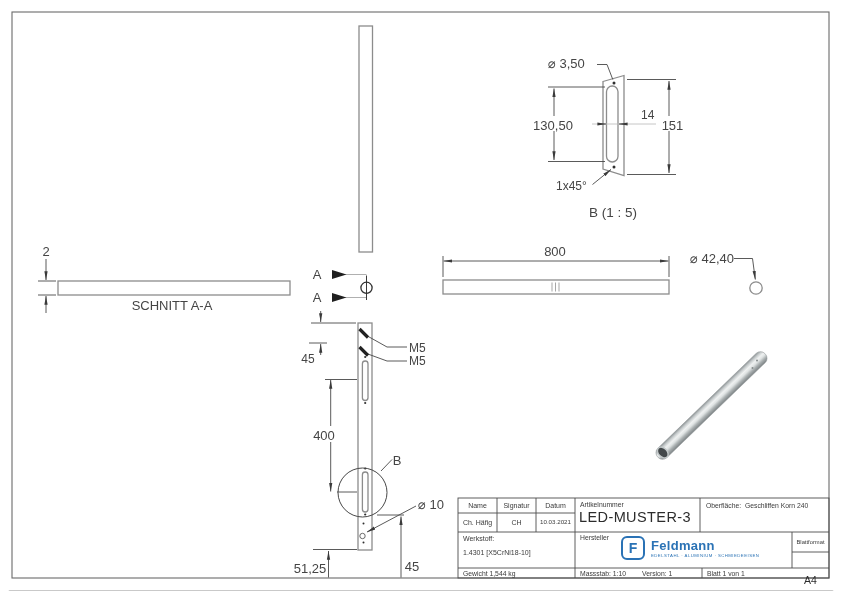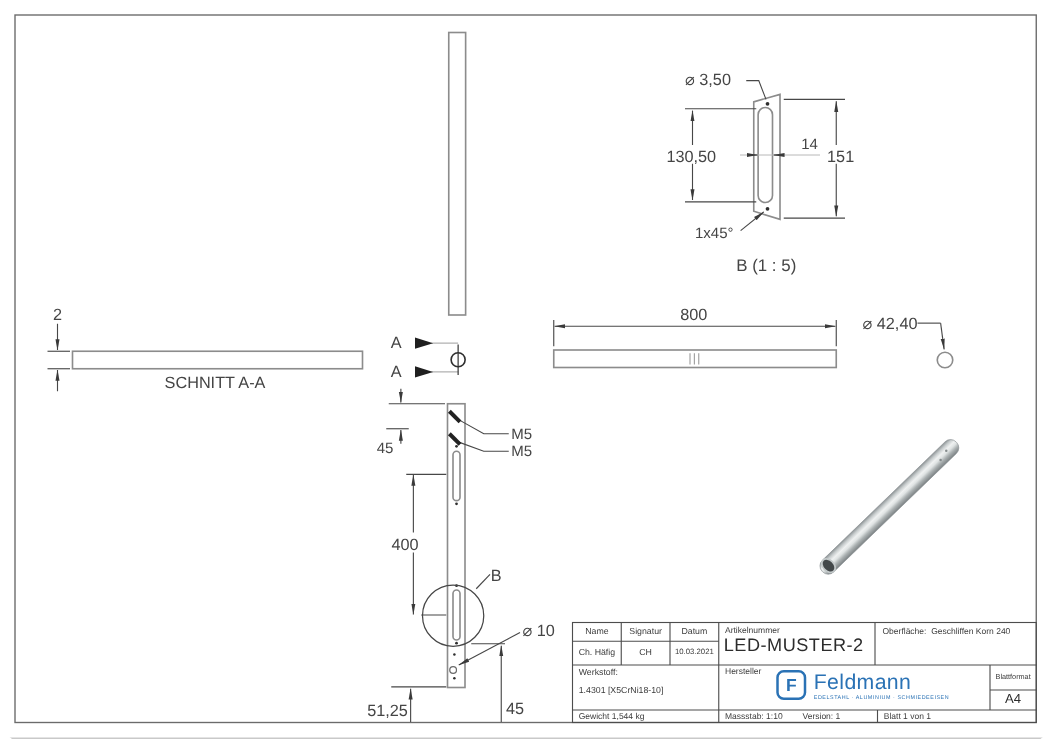--- a/index.html
+++ b/index.html
@@ -15,21 +15,21 @@
   .tb{position:absolute;color:#3b3b3b;white-space:pre;line-height:1.1;}
   .cell{display:flex;align-items:center;justify-content:center;}
   .f7{font-size:7px;} .f65{font-size:6.8px;} .f6{font-size:6.2px;} .f55{font-size:5.8px;}
   .artnr{font-size:14.5px;letter-spacing:.4px;color:#2c2c2c;}
   .a4{font-size:10.5px;color:#2c2c2c;}
   .logo{position:absolute;left:621px;top:536px;display:flex;align-items:center;gap:6px;}
   .logo-mark{width:20px;height:20px;border:2.6px solid #2a72b5;border-radius:6px;
              display:flex;align-items:center;justify-content:center;
              color:#2a72b5;font-size:14px;font-weight:bold;}
   .logo-col{display:flex;flex-direction:column;}
-  .logo-brand{color:#2a72b5;font-size:17px;line-height:1;letter-spacing:.3px;}
+  .logo-brand{color:#2a72b5;font-size:13px;line-height:1;letter-spacing:.3px;font-weight:bold;}
   .logo-tag{color:#2a72b5;font-size:4.3px;letter-spacing:.45px;margin-top:1px;}
 </style>
 </head>
 <body>
 
 <div id="page">
 <svg width="842" height="595" viewBox="0 0 842 595">
   <defs>
     <marker id="arr" viewBox="0 0 10 10" refX="9.6" refY="5" markerWidth="9" markerHeight="9" orient="auto-start-reverse" markerUnits="userSpaceOnUse">
       <path d="M0,3.2 L10,5 L0,6.8 Z" fill="#3a3a3a"></path>
@@ -197,35 +197,35 @@
 </svg>
 
 <div class="tb cell f7" style="left:458px;top:498px;width:39px;height:15px;">Name</div>
 <div class="tb cell f7" style="left:497px;top:498px;width:39px;height:15px;">Signatur</div>
 <div class="tb cell f7" style="left:536px;top:498px;width:39px;height:15px;">Datum</div>
 <div class="tb cell f7" style="left:458px;top:513px;width:39px;height:19px;">Ch. Häfig</div>
 <div class="tb cell f7" style="left:497px;top:513px;width:39px;height:19px;">CH</div>
 <div class="tb cell f6" style="left:536px;top:513px;width:39px;height:19px;">10.03.2021</div>
 
 <div class="tb f65" style="left:580px;top:501px;">Artikelnummer</div>
-<div class="tb artnr" style="left:579px;top:510px;">LED-MUSTER-2</div>
+<div class="tb artnr" style="left:579px;top:510px;">LED-MUSTER-3</div>
 <div class="tb f65" style="left:706px;top:502px;">Oberfläche:  Geschliffen Korn 240</div>
 
 <div class="tb f7" style="left:463px;top:535px;">Werkstoff:</div>
 <div class="tb f7" style="left:463px;top:549px;">1.4301 [X5CrNi18-10]</div>
 <div class="tb f65" style="left:580px;top:534px;">Hersteller</div>
 
 <div class="logo">
   <div class="logo-mark">F</div>
   <div class="logo-col">
     <span class="logo-brand">Feldmann</span>
     <span class="logo-tag">EDELSTAHL · ALUMINIUM · SCHMIEDEEISEN</span>
   </div>
 </div>
 
 <div class="tb cell f55" style="left:792px;top:532px;width:37px;height:20px;">Blattformat</div>
-<div class="tb cell a4" style="left:792px;top:552px;width:37px;height:16px;">A4</div>
+<div class="tb cell a4" style="left:792px;top:573px;width:37px;height:16px;">A4</div>
 
 <div class="tb f65" style="left:463px;top:570px;">Gewicht 1,544 kg</div>
 <div class="tb f65" style="left:580px;top:570px;">Massstab: 1:10</div>
 <div class="tb f65" style="left:642px;top:570px;">Version: 1</div>
 <div class="tb f65" style="left:707px;top:570px;">Blatt 1 von 1</div>
 </div>
 
 </body></html>

